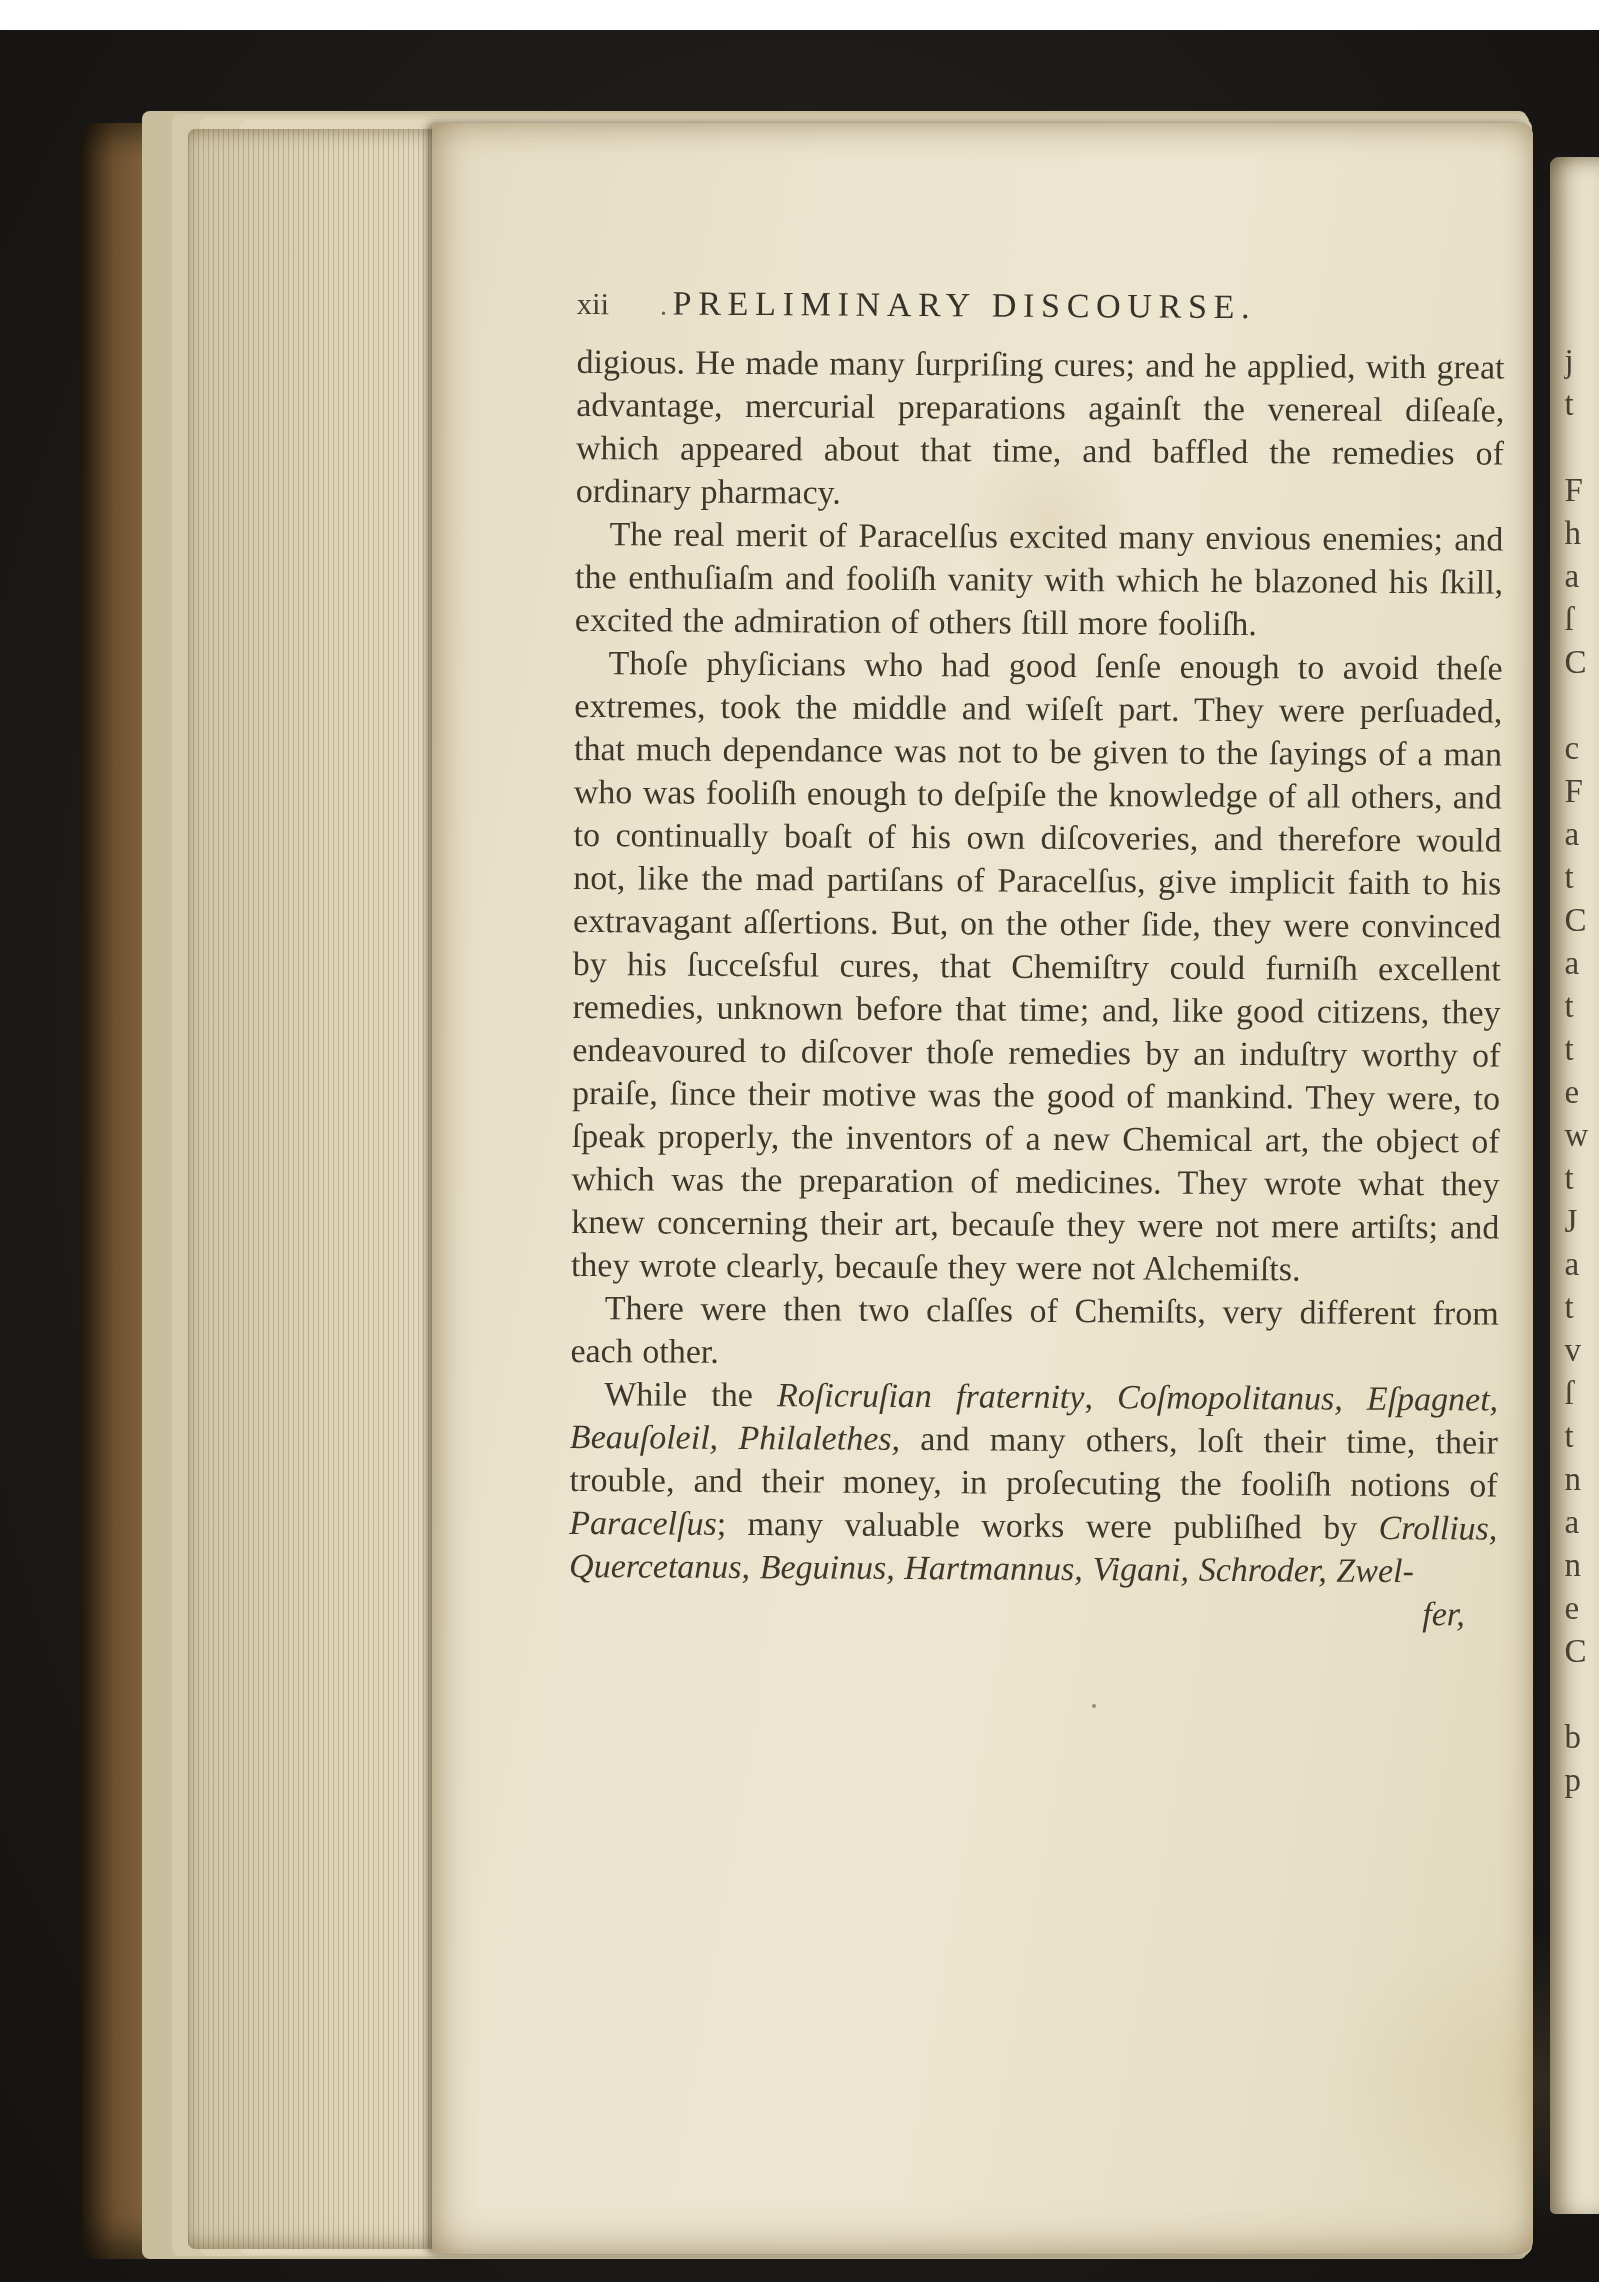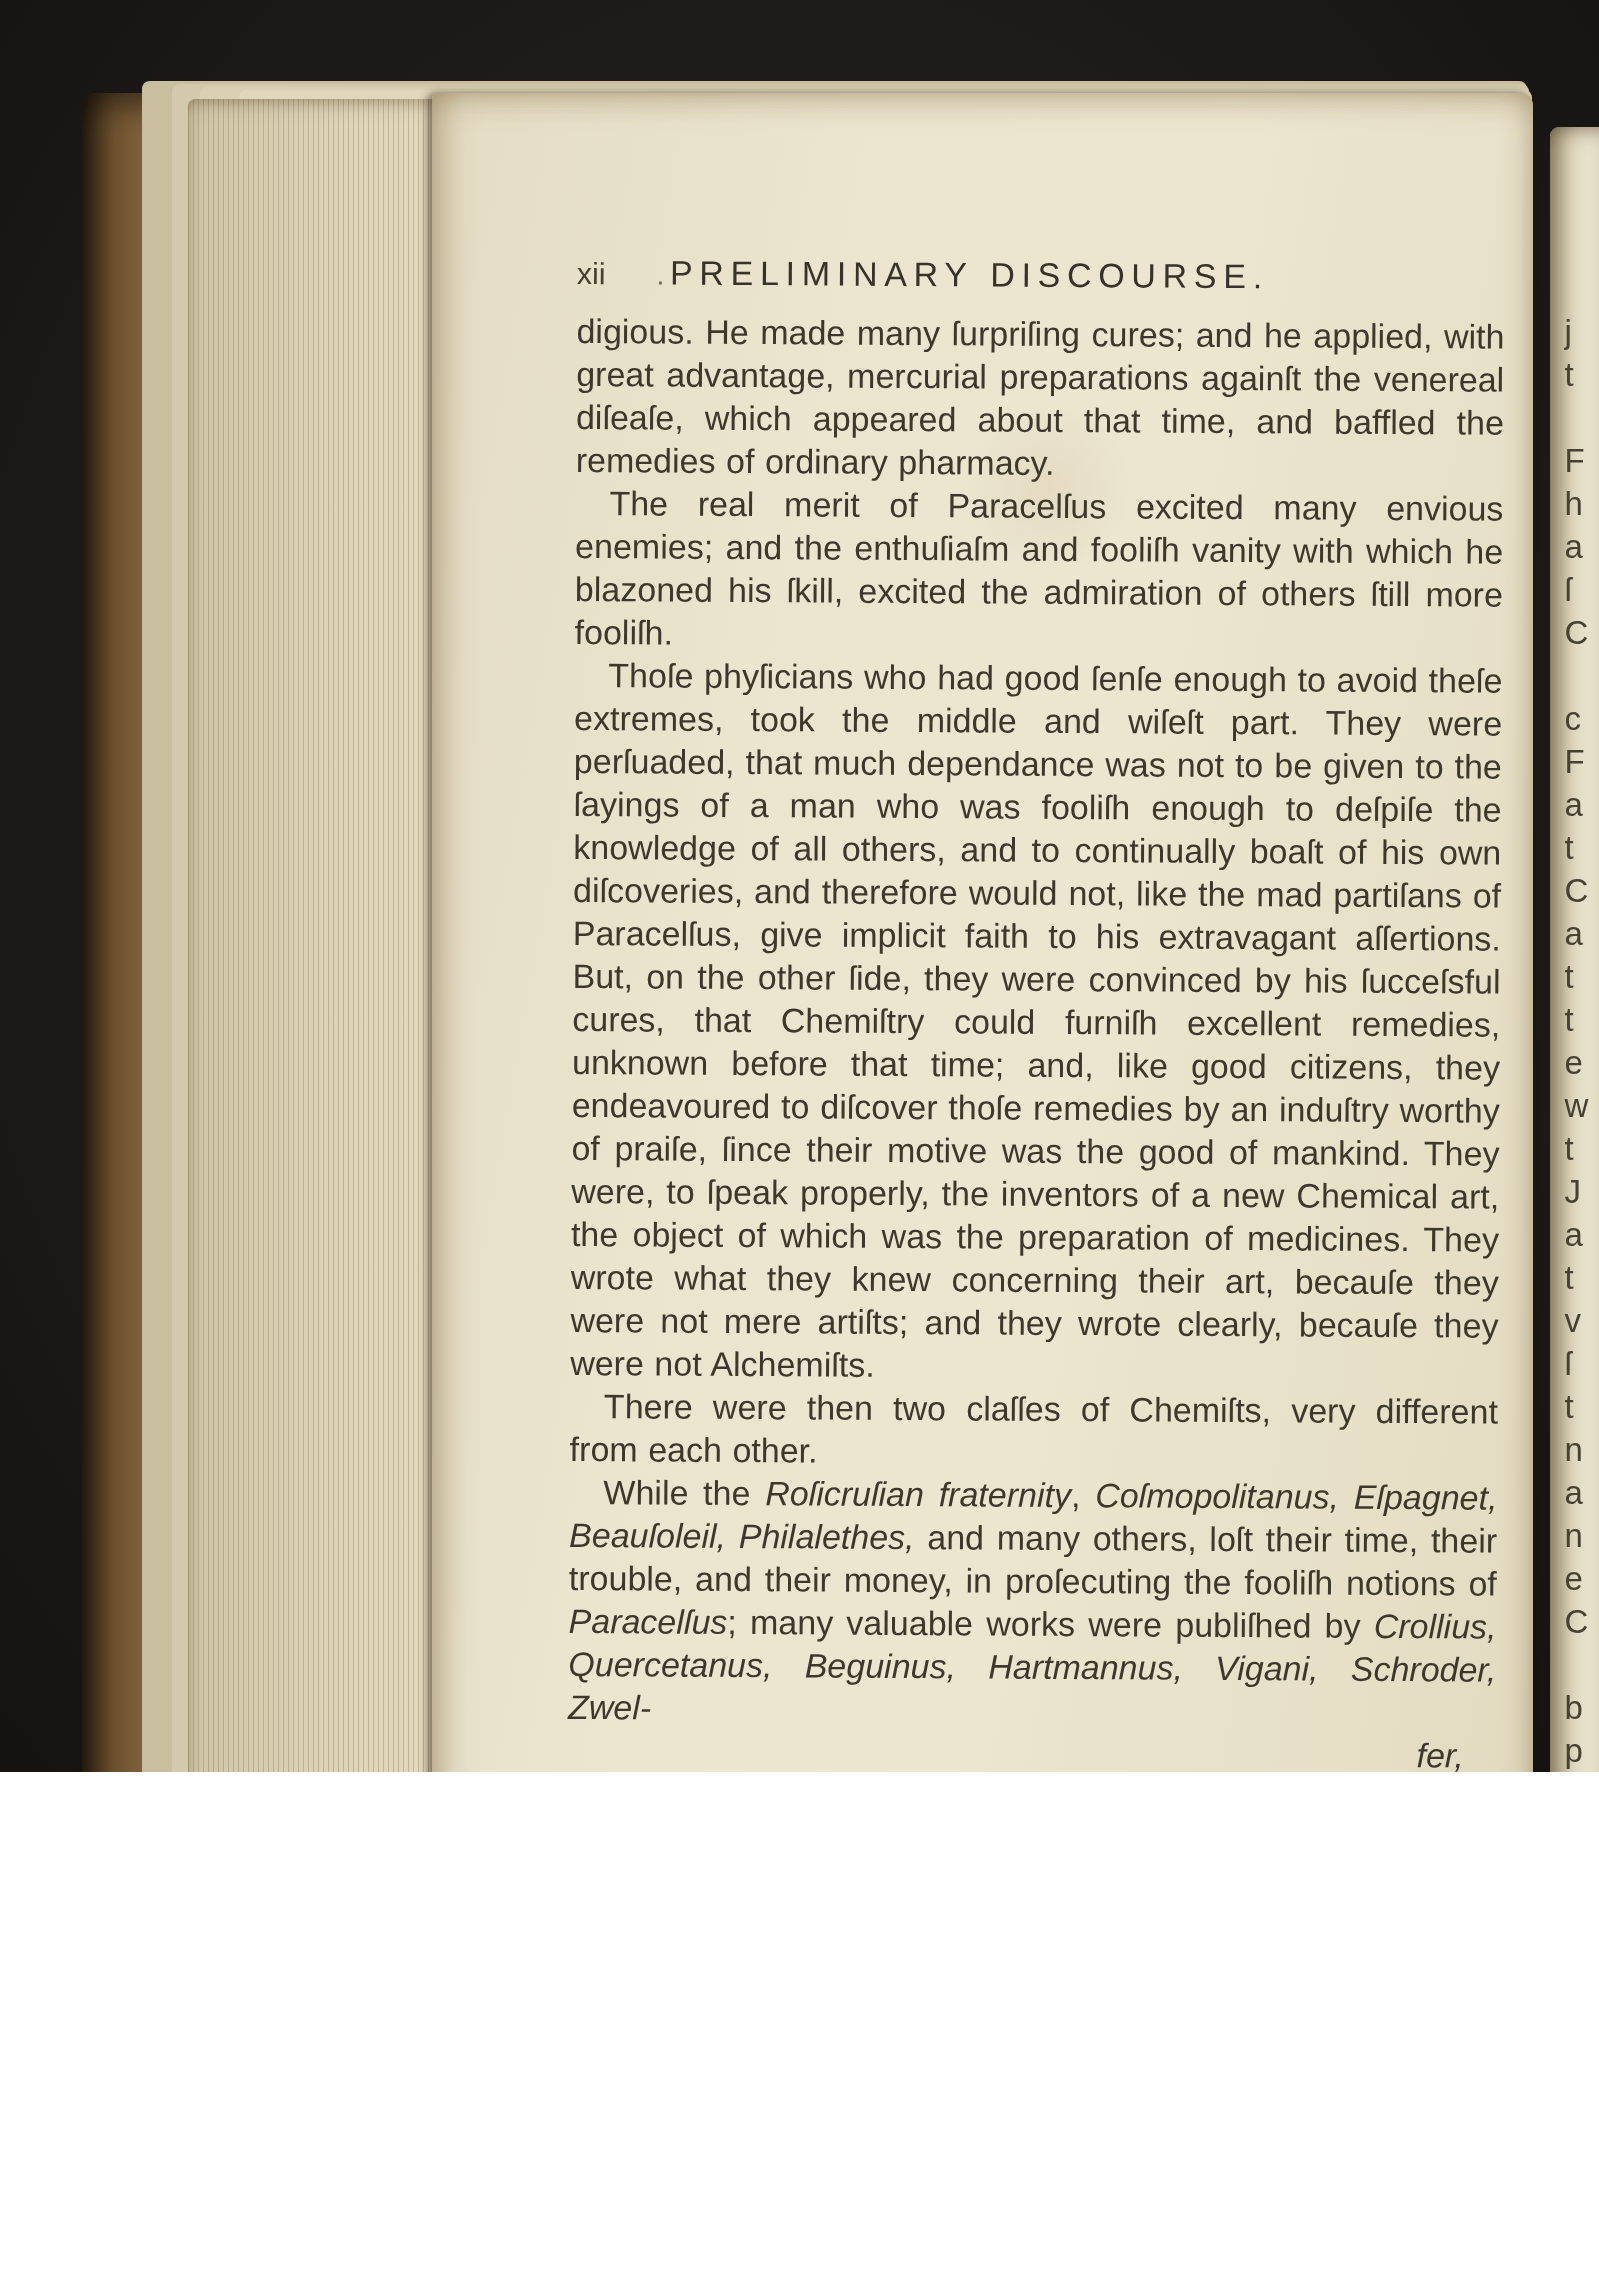--- a/index.html
+++ b/index.html
@@ -1,19 +1,20 @@
 <!DOCTYPE html>
 <html style="font-size:9px"><head>
 <meta charset="utf-8">
 <style>
   html,body { margin:0; padding:0; }
   #stage {
-    position:relative; width:1599px; height:1772px; overflow:hidden;
+    position:relative; width:1599px; height:2252px; overflow:hidden;
     background: radial-gradient(ellipse at 50% 45%, #262523 0%, #1d1c1a 55%, #141312 100%);
-    font-family:Liberation Sans, sans-serif;
+    font-family:Liberation Serif, serif;
+    margin-top:30px;
   }
   
   #book-cover {
     position:absolute; left:82px; top:93px; width:106px; height:2136px;
     background:linear-gradient(90deg,#3a2b16 0%,#6d5130 30%,#8a6a42 75%,#70552e 100%);
     border-radius:14.4px 4.4px 4.4px 14.4px;
     box-shadow: inset 0 13.3px 28px rgba(0,0,0,.45), inset 0 -19px 33px rgba(0,0,0,.5);
   }
   .stack { position:absolute; border-radius:7.8px; }
   #stack-d { left:142px; top:81px; width:1385px; height:2148px; background:#c9bf9f; }

